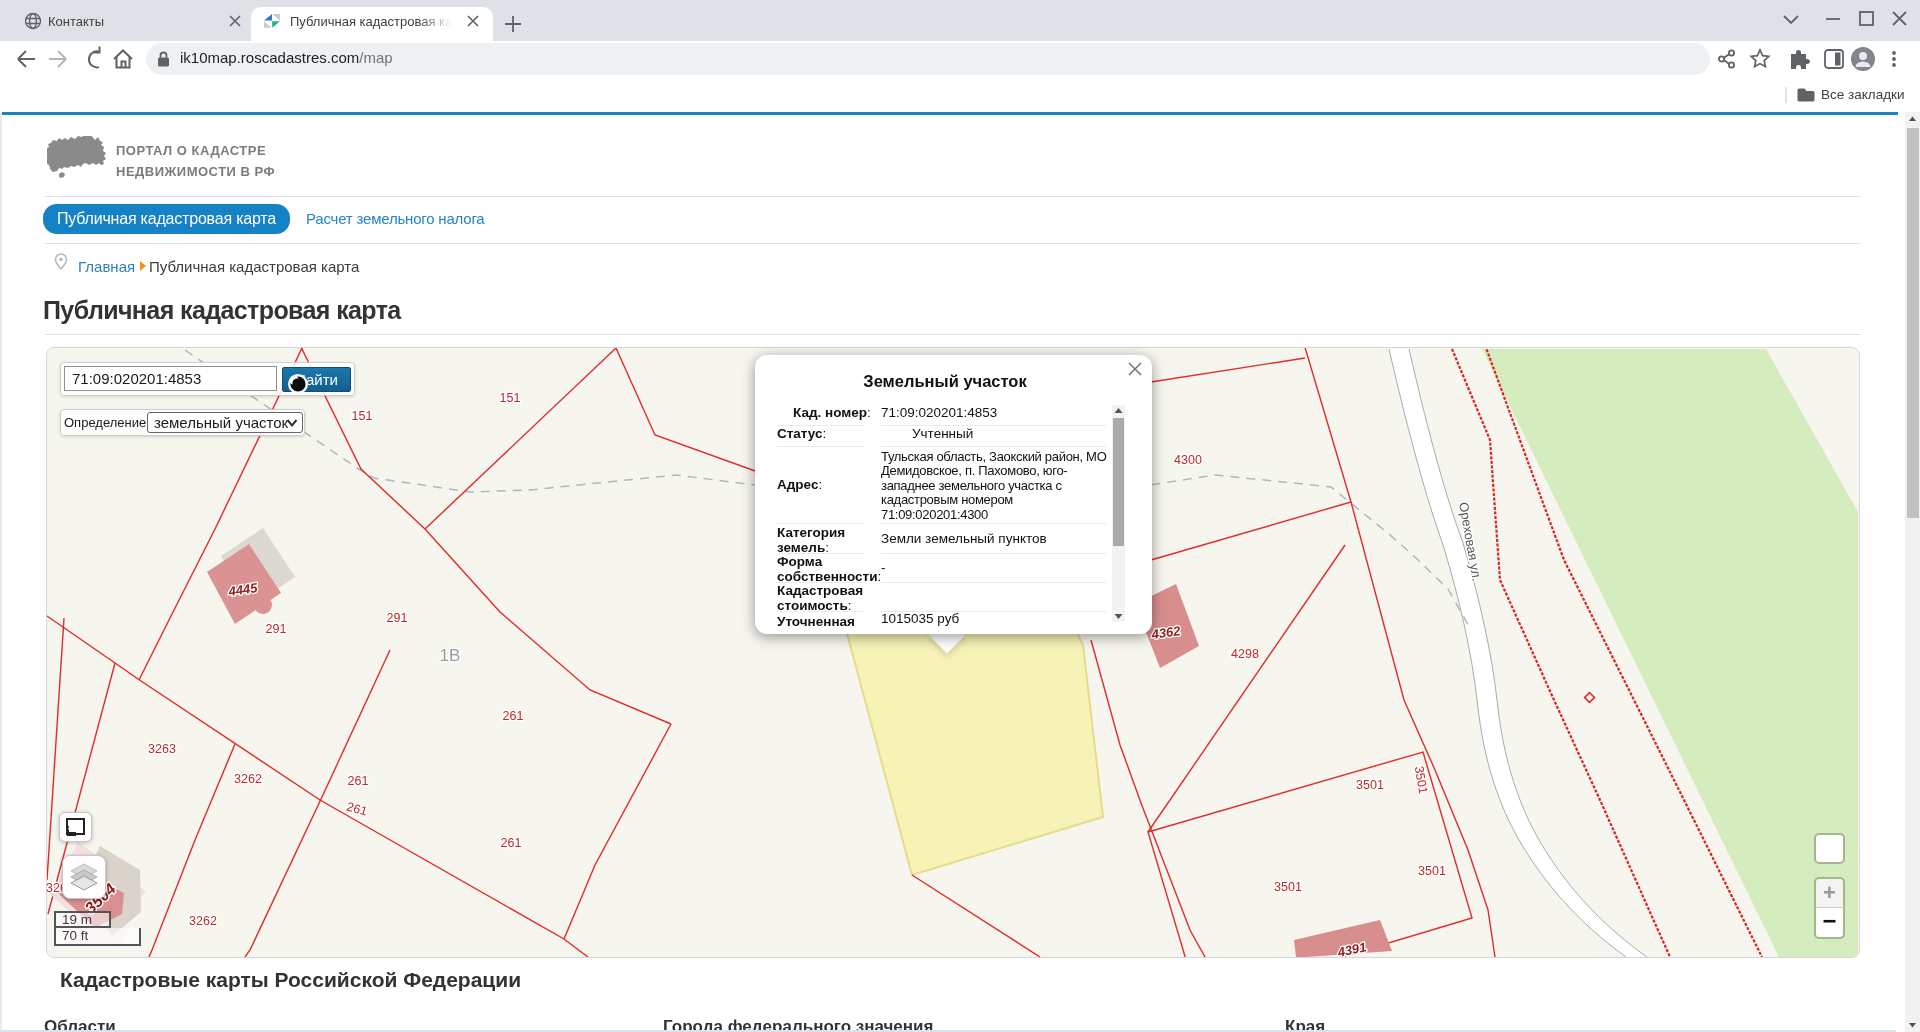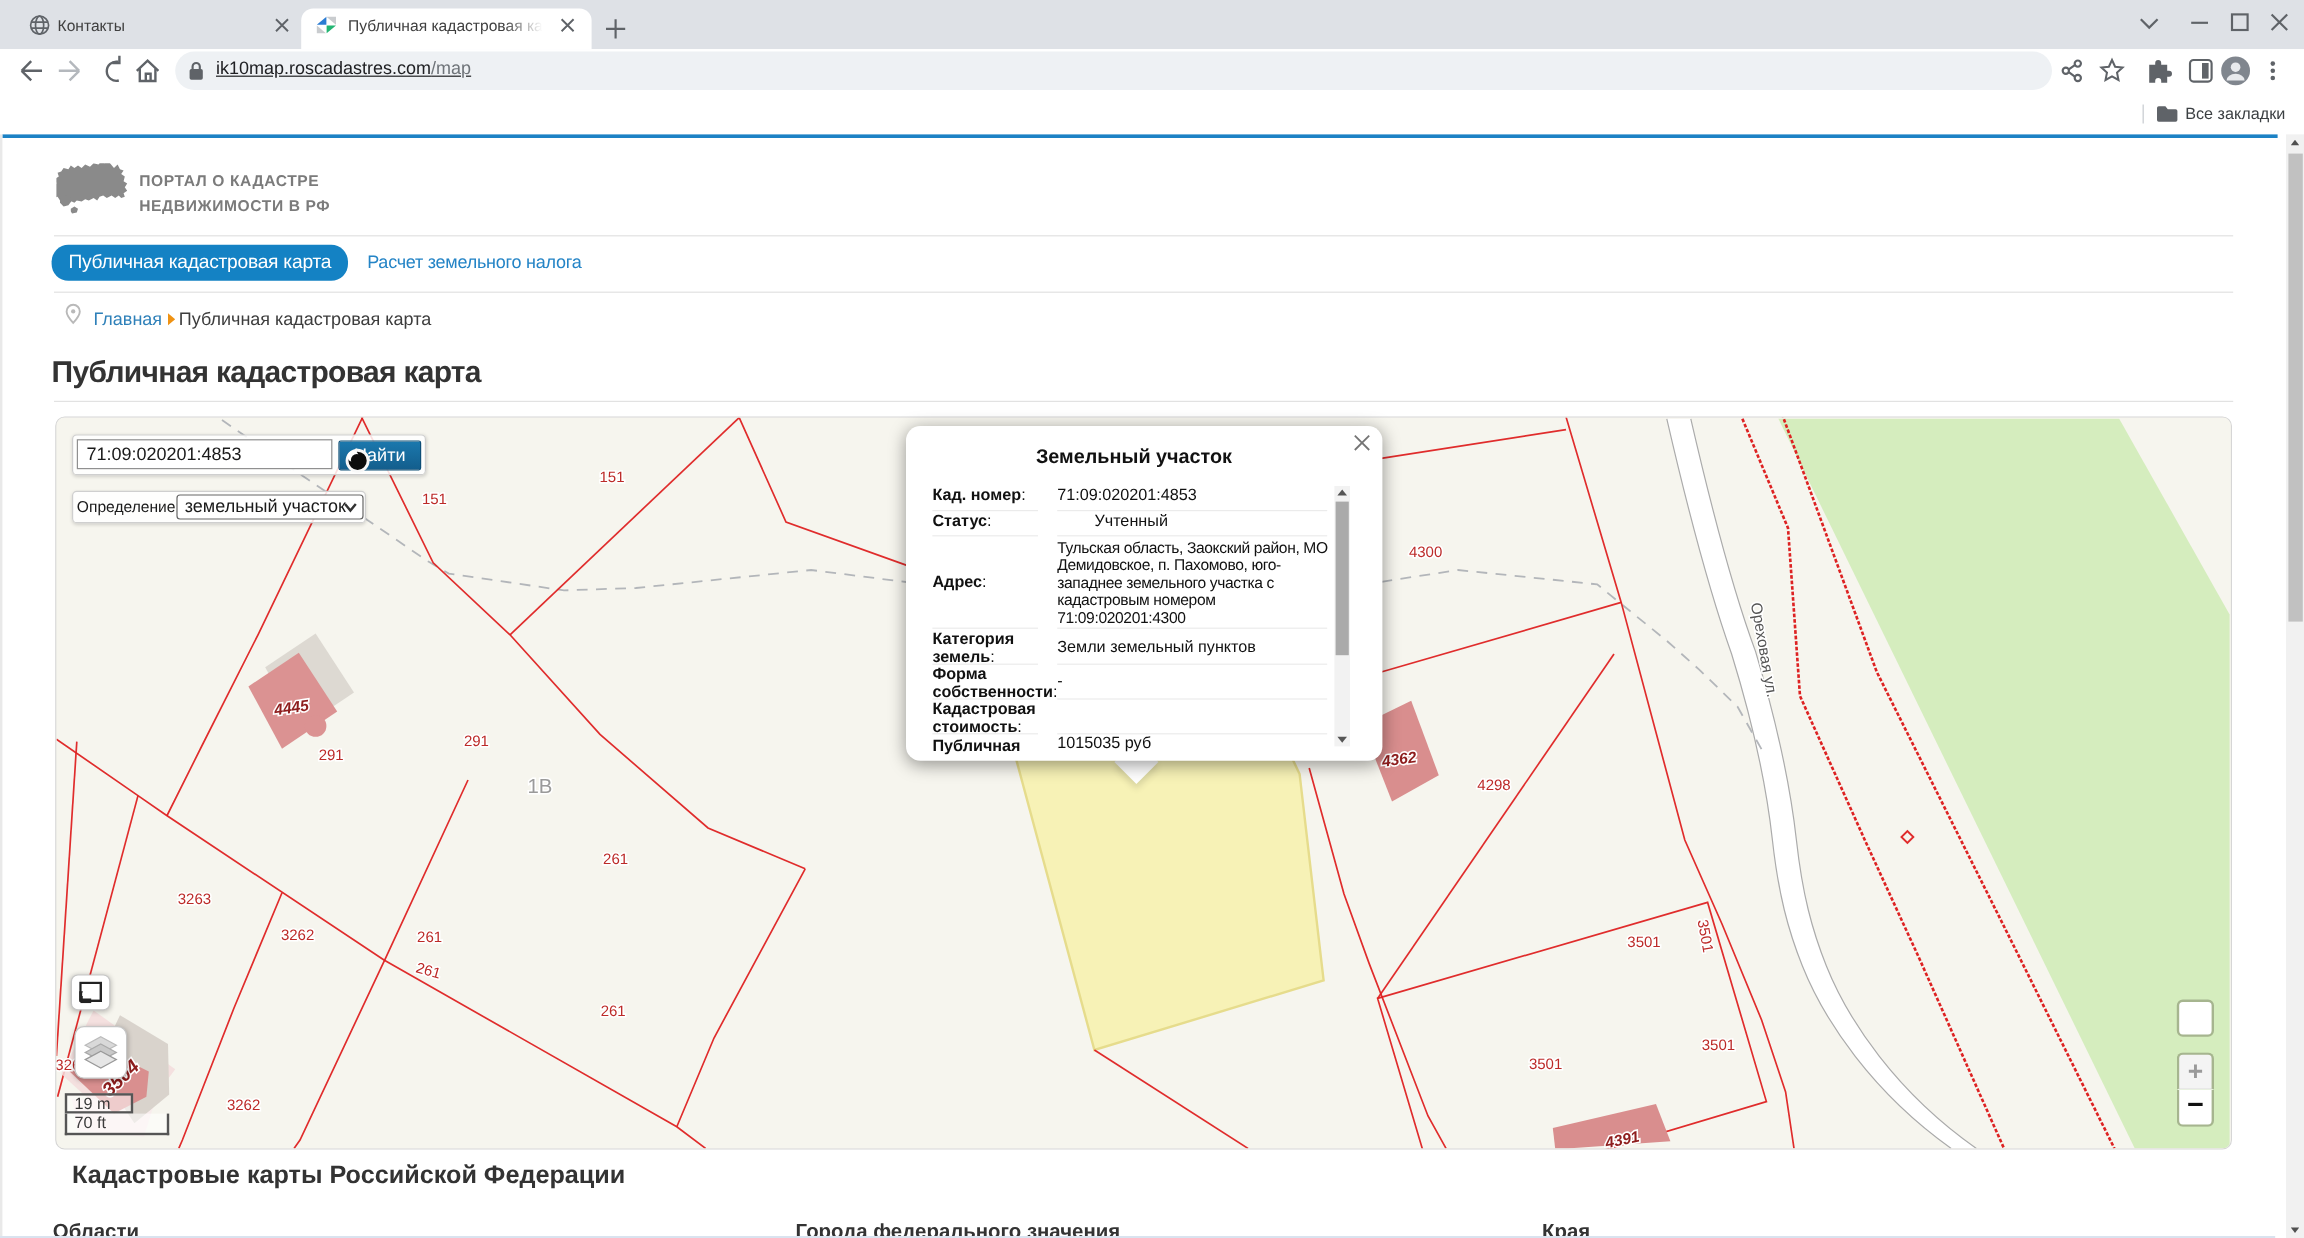--- a/index.html
+++ b/index.html
@@ -4,21 +4,21 @@
 <style>
   * { margin:0; padding:0; box-sizing:border-box; }
   html,body { width:1920px; height:1032px; overflow:hidden; font-family:"Liberation Sans", sans-serif; background:#fff; }
   .abs { position:absolute; }
   
   #tabbar { position:absolute; left:0; top:0; width:1920px; height:41px; background:#dee1e6; }
   #activetab { position:absolute; left:251px; top:7px; width:242px; height:34px; background:#fff; border-radius:10px 10px 0 0; }
   .tabtitle { position:absolute; font-size:13px; color:#404040; white-space:nowrap; overflow:hidden; }
   #toolbar { position:absolute; left:0; top:41px; width:1920px; height:36px; background:#fff; }
   #addrbar { position:absolute; left:146px; top:43px; width:1564px; height:32px; background:#eef1f4; border-radius:16px; }
-  #addrtext { position:absolute; left:180px; top:49px; font-size:15px; color:#202124;text-decoration:underline; }
+  #addrtext { position:absolute; left:180px; top:49px; font-size:15px; color:#202124; }
   #bookbar { position:absolute; left:0; top:77px; width:1920px; height:35px; background:#fff; }
   
   #bluebar { position:absolute; left:2px; top:112px; width:1896px; height:3px; background:#1c82c5; }
   #leftstrip { position:absolute; left:0; top:112px; width:2px; height:920px; background:#e9e9e9; }
   .hr { position:absolute; height:1px; background:#e2e2e2; }
   #navbtn { position:absolute; left:43px; top:204px; width:247px; height:30px; background:#1482c4; border-radius:14px; color:#fff; font-size:16px; text-align:center; line-height:29px; letter-spacing:-0.2px; }
   #navlink { position:absolute; left:306px; top:210px; font-size:15px; color:#2484c6; letter-spacing:-0.2px; }
   #h1 { position:absolute; left:43px; top:296px; font-size:25px; font-weight:bold; color:#333; letter-spacing:-0.6px; }
   
   #map { position:absolute; left:46px; top:347px; width:1814px; height:611px; border:1px solid #d6d6d6; border-radius:8px; background:#f6f5ee; overflow:hidden; }
@@ -262,21 +262,21 @@
   <text transform="translate(1459,503) rotate(80)" font-size="13" fill="#555" stroke="#fff" stroke-width="2.6" paint-order="stroke">Ореховая ул.</text>
 </svg>
 </div>
 
 <div id="ptail"></div>
 <div id="popup"></div>
 <svg class="abs" style="left:1126px;top:360px" width="20" height="20">
     <path d="M3 3 L15 15 M15 3 L3 15" stroke="#757575" stroke-width="1.5"></path>
   </svg>
 <div id="ptitle">Земельный участок</div>
-<div class="plbl" style="left:777px;top:406px;">Кад. номер<span style="font-weight:normal">:</span></div>
+<div class="plbl" style="left:793px;top:406px;">Кад. номер<span style="font-weight:normal">:</span></div>
 <div class="pval" style="left:881px;top:406px;">71:09:020201:4853</div>
 <div class="psep" style="left:777px;top:424.5px;width:88px;"></div>
 <div class="psep" style="left:881px;top:424.5px;width:225px;"></div>
 <div class="plbl" style="left:777px;top:427px;">Статус<span style="font-weight:normal">:</span></div>
 <div class="pval" style="left:912px;top:427px;">Учтенный</div>
 <div class="psep" style="left:777px;top:446px;width:88px;"></div>
 <div class="psep" style="left:881px;top:446px;width:225px;"></div>
 <div class="plbl" style="left:777px;top:478px;">Адрес<span style="font-weight:normal">:</span></div>
 <div class="pval" style="left:881px;top:450px;font-size:13px;line-height:14.4px;letter-spacing:-0.3px;">Тульская область, Заокский район, МО<br>Демидовское, п. Пахомово, юго-<br>западнее земельного участка с<br>кадастровым номером<br>71:09:020201:4300</div>
 <div class="psep" style="left:777px;top:523px;width:88px;"></div>
@@ -286,21 +286,21 @@
 <div class="psep" style="left:777px;top:553px;width:88px;"></div>
 <div class="psep" style="left:881px;top:553px;width:225px;"></div>
 <div class="plbl" style="left:777px;top:555px;">Форма<br>собственности<span style="font-weight:normal">:</span></div>
 <div class="pval" style="left:881px;top:561px;">-</div>
 <div class="psep" style="left:777px;top:582px;width:88px;"></div>
 <div class="psep" style="left:881px;top:582px;width:225px;"></div>
 <div class="plbl" style="left:777px;top:584px;">Кадастровая<br>стоимость<span style="font-weight:normal">:</span></div>
 <div class="pval" style="left:881px;top:612px;">1015035 руб</div>
 <div class="psep" style="left:777px;top:611px;width:88px;"></div>
 <div class="psep" style="left:881px;top:611px;width:225px;"></div>
-<div class="plbl" style="left:777px;top:615px;height:14px;overflow:hidden;">Публичная</div>
+<div class="plbl" style="left:777px;top:615px;height:14px;overflow:hidden;">Уточненная</div>
 
 <div class="abs" style="left:1112px;top:405px;width:13px;height:217px;background:#f2f2f2;"></div>
 <div class="abs" style="left:1113px;top:418px;width:11px;height:128px;background:#aaaaaa;"></div>
 <svg class="abs" style="left:1112px;top:405px" width="13" height="217">
   <path d="M2.5 8 L6.5 3 L10.5 8 Z" fill="#555"></path>
   <path d="M2.5 209 L6.5 214 L10.5 209 Z" fill="#555"></path>
 </svg>
 
 <div class="ctlbtn" style="left:59px;top:812px;width:33px;height:30px;"></div>
 <svg class="abs" style="left:66px;top:818px" width="20" height="18">

